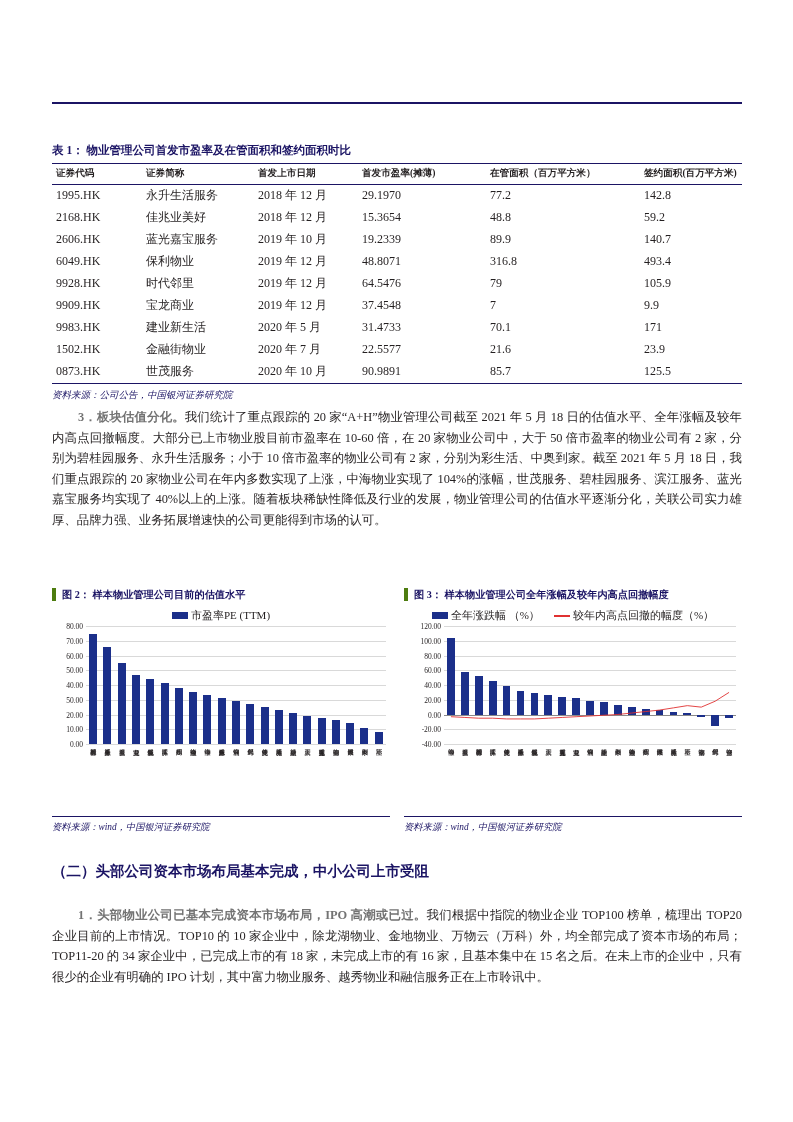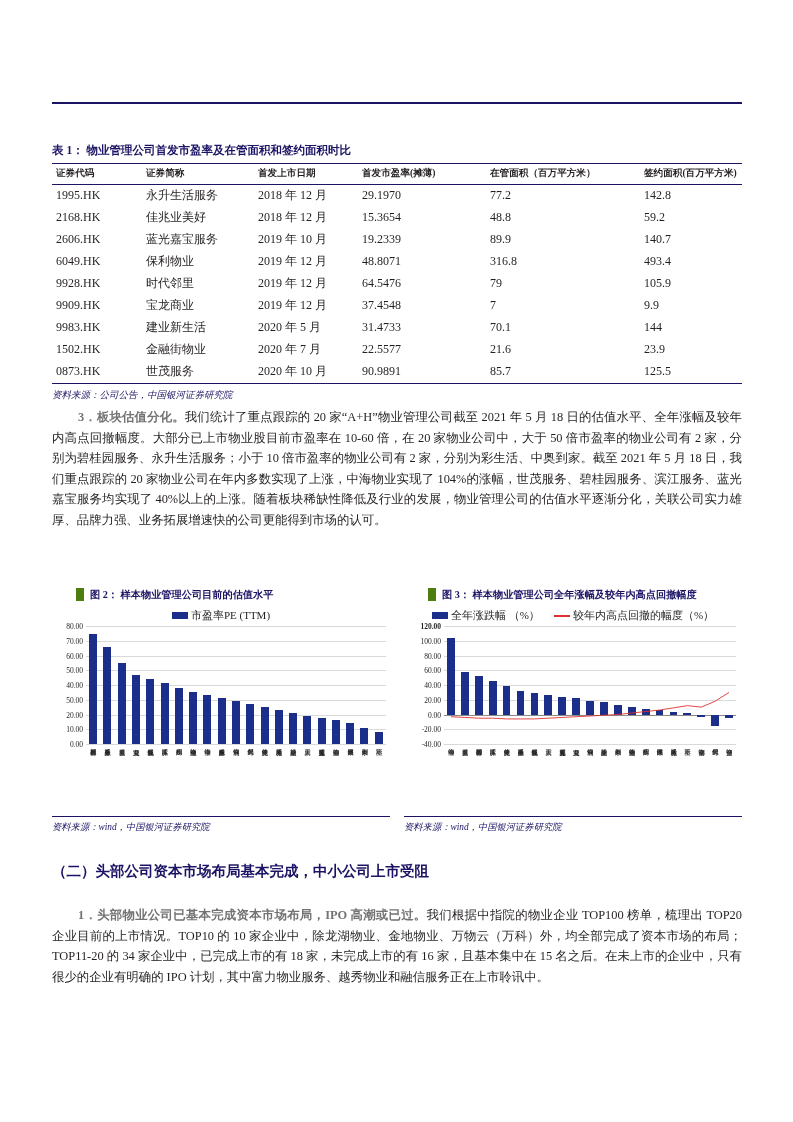--- a/index.html
+++ b/index.html
@@ -47,23 +47,22 @@
     font-family:"Liberation Serif", serif;
   }
   .para b{color:#737373;}
   .p1{top:407px;text-indent:26px;}
   
   .fig{position:absolute;top:588px;width:338px;height:246px;}
   .fig2{left:52px;}
   .fig3{left:404px;}
   .fig-title{
     font-size:10.2px;font-weight:bold;color:#1b1464;
-    border-left:8px solid #4d7c0f;padding-left:6px;line-height:13px;
+    border-left:4px solid #4d7c0f;padding-left:6px;line-height:13px;
     margin-bottom:3px;
-    margin-left:24px;
   }
   .fig-box{position:relative;width:100%;height:196px;}
   .legend{
     position:absolute;top:4px;width:100%;
     display:flex;justify-content:center;gap:14px;
     font-size:11px;color:#231f20;
   }
   .legend .item{display:flex;align-items:center;gap:3px;}
   .legend .sw{width:16px;height:7px;background:#1b2f8a;display:inline-block;}
   .legend .swline{width:16px;height:2px;background:#e03131;display:inline-block;}
@@ -168,21 +167,21 @@
         <td>37.4548</td>
         <td>7</td>
         <td>9.9</td>
       </tr>
       <tr>
         <td>9983.HK</td>
         <td>建业新生活</td>
         <td>2020 年 5 月</td>
         <td>31.4733</td>
         <td>70.1</td>
-        <td>144</td>
+        <td>171</td>
       </tr>
       <tr>
         <td>1502.HK</td>
         <td>金融街物业</td>
         <td>2020 年 7 月</td>
         <td>22.5577</td>
         <td>21.6</td>
         <td>23.9</td>
       </tr>
       <tr>
@@ -341,21 +340,21 @@
       </div>
       <div class="axis-y y3" id="y3">
           <span style="top: 100%;">-40.00</span>
           <span style="top: 87.5%;">-20.00</span>
           <span style="top: 75%;">0.00</span>
           <span style="top: 62.5%;">20.00</span>
           <span style="top: 50%;">40.00</span>
           <span style="top: 37.5%;">60.00</span>
           <span style="top: 25%;">80.00</span>
           <span style="top: 12.5%;">100.00</span>
-          <span style="top: 0%; font-weight: bold;">120.00</span>
+          <span style="top: 0%;">120.00</span>
         </div>
       <div class="plot p3" id="plot3">
           <div class="gridline" style="top: 100%;"></div>
           <div class="gridline" style="top: 87.5%;"></div>
           <div class="zeroline" style="top: 75%;"></div>
           <div class="gridline" style="top: 62.5%;"></div>
           <div class="gridline" style="top: 50%;"></div>
           <div class="gridline" style="top: 37.5%;"></div>
           <div class="gridline" style="top: 25%;"></div>
           <div class="gridline" style="top: 12.5%;"></div>

